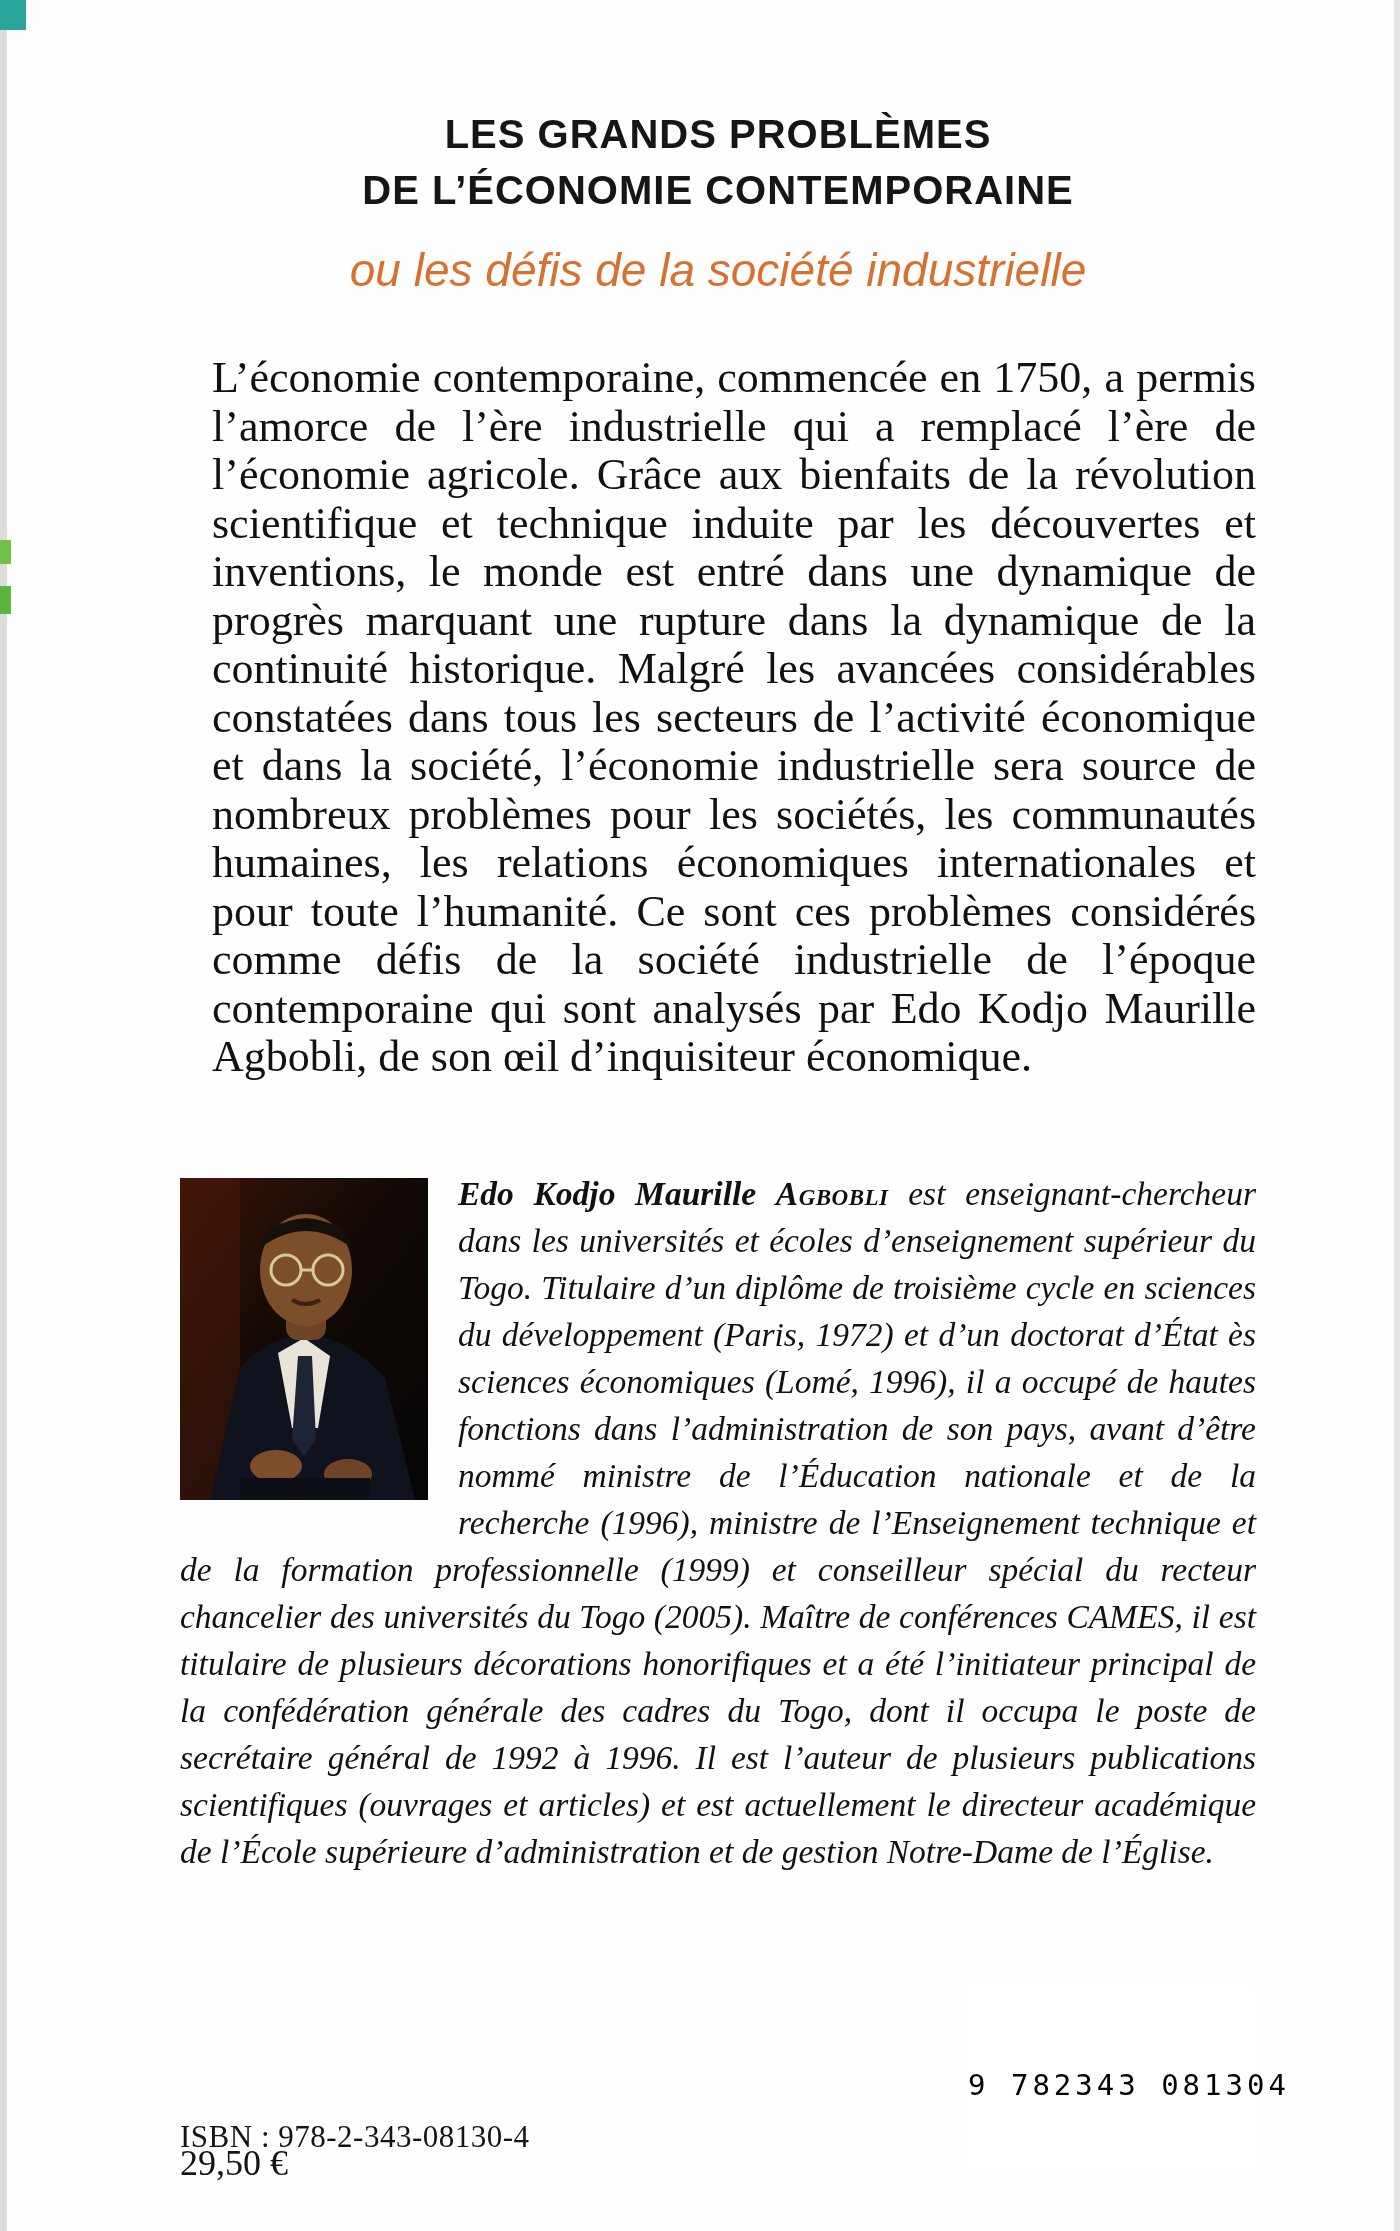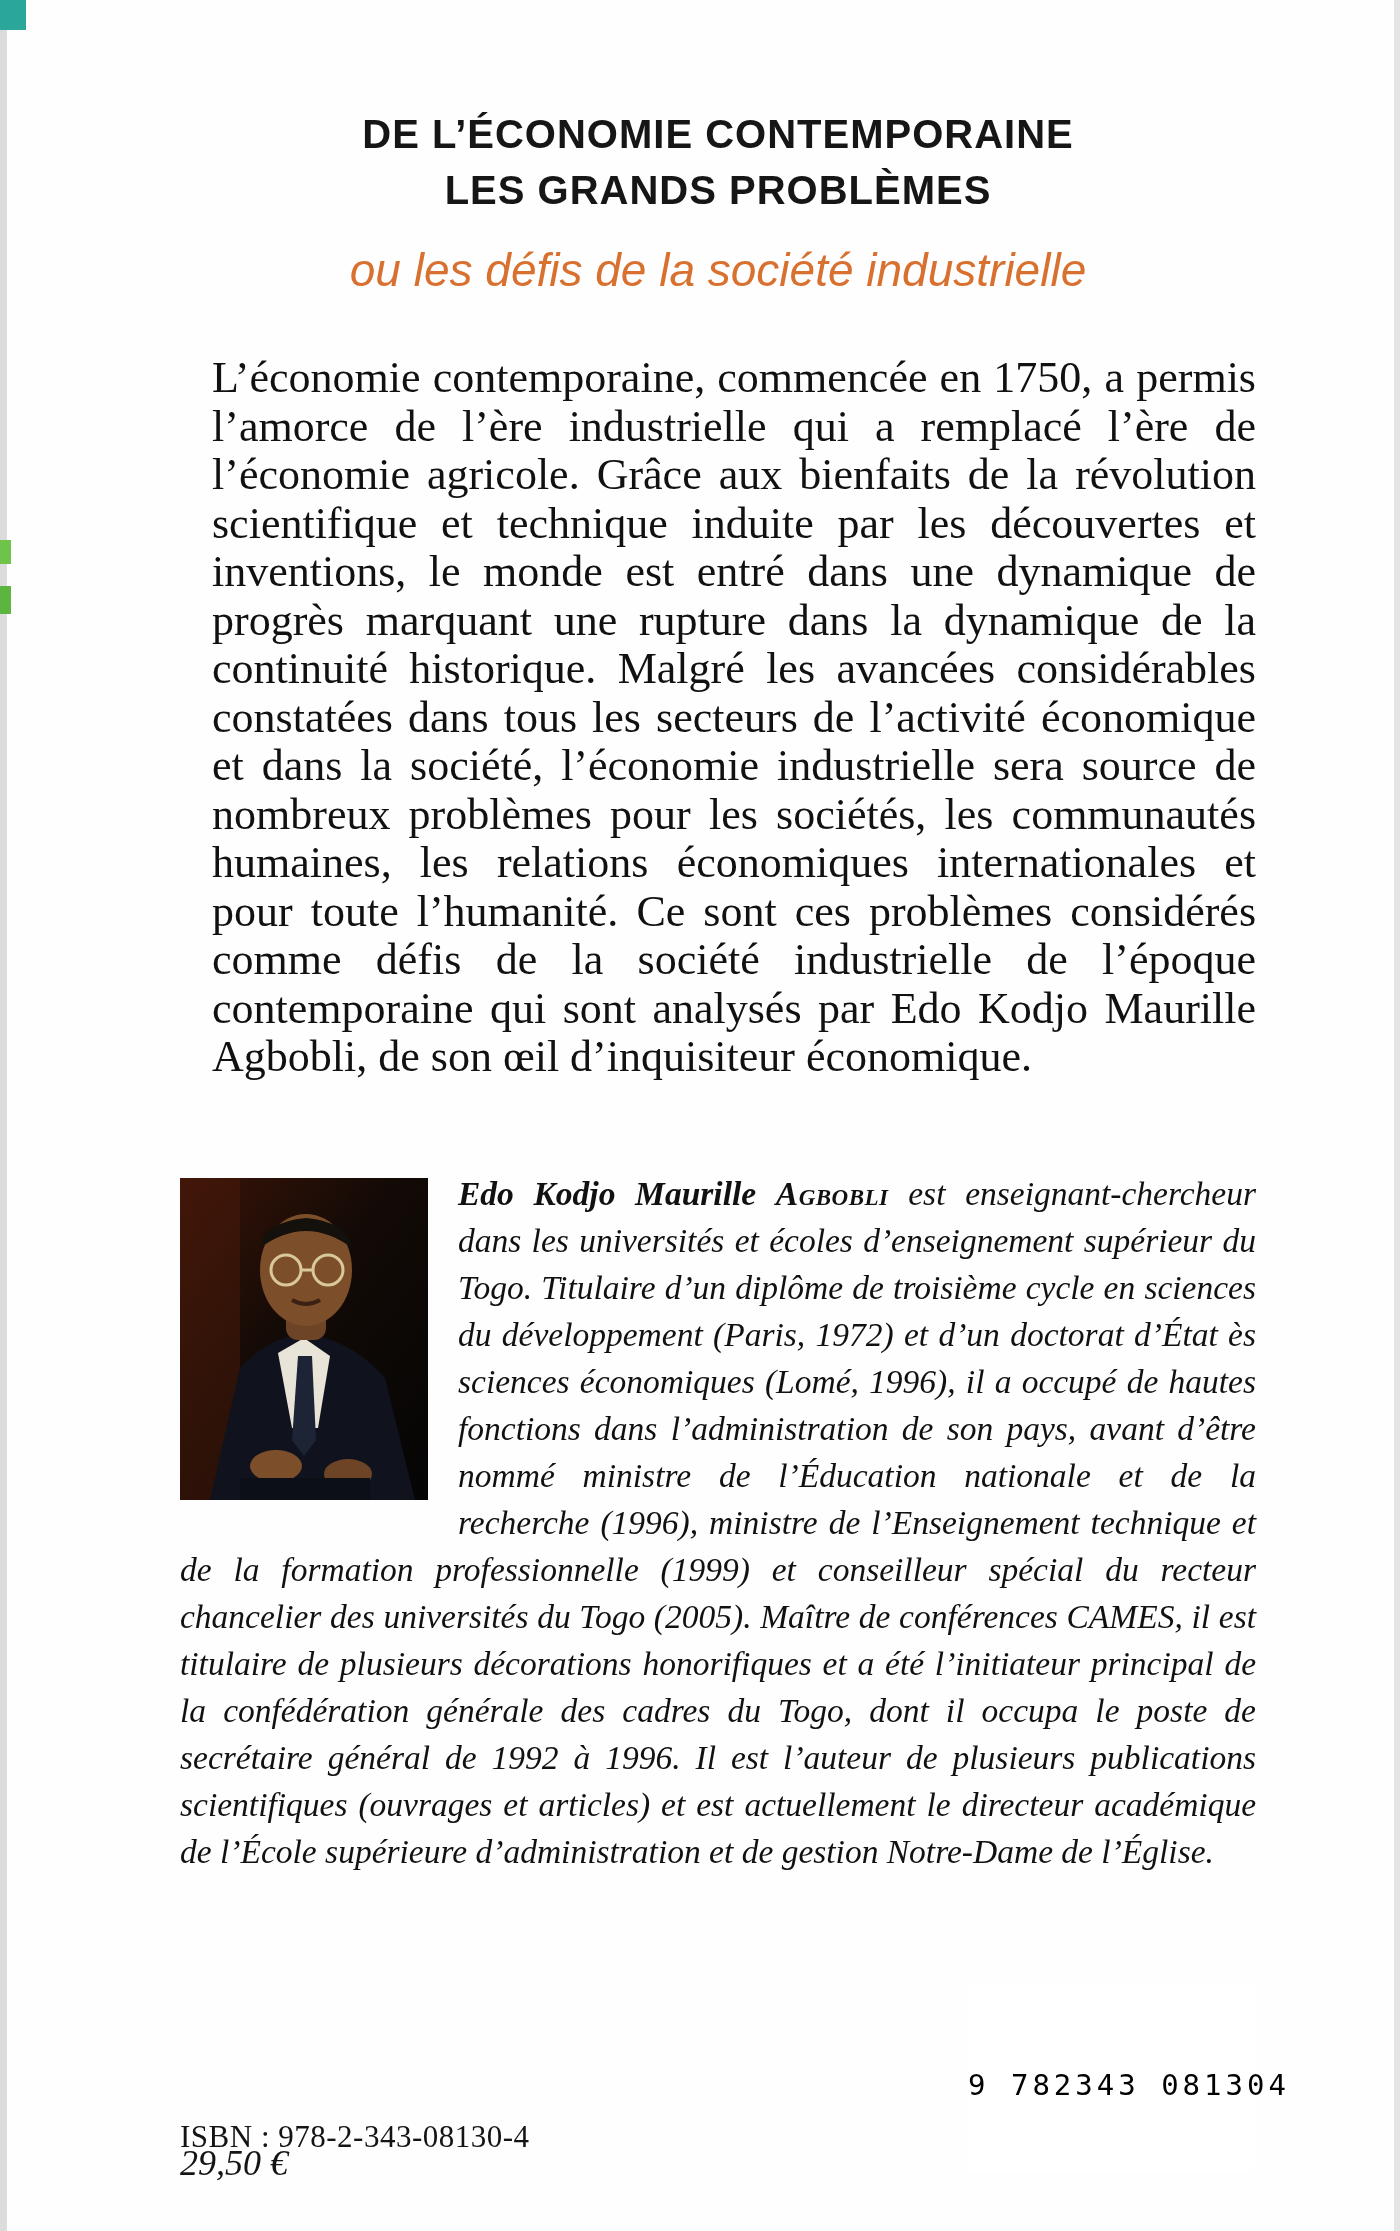--- a/index.html
+++ b/index.html
@@ -63,21 +63,21 @@
     background:#000;
   }
   .photo svg{display:block;width:100%;height:100%;}
 
   .isbn{
     position:absolute;left:180px;top:2082px;
     font-size:31px;letter-spacing:0.5px;color:#141414;margin-top:37px;
   }
   .price{
     position:absolute;left:180px;top:2142px;
-    font-size:36px;color:#141414;font-style:italic;
+    font-size:36px;color:#141414;
   }
 
   .barcode{
     position:absolute;left:968px;top:1986px;
     width:286px;height:186px;
     background:#ffffff;
     display:flex;flex-direction:row;align-items:center;justify-content:flex-start;
     padding-top:10px;box-sizing:border-box;
   }
   .barcode svg{width:256px;height:128px;}
@@ -97,22 +97,22 @@
 
   <div class="edge-left"></div>
   <div class="edge-right"></div>
   <div class="mark-teal"></div>
   <div class="mark-green-1"></div>
   <div class="mark-green-2"></div>
 
   <div class="content">
 
     <div class="title">
+      <div>LES GRANDS PROBLÈMES</div>
       <div>DE L’ÉCONOMIE CONTEMPORAINE</div>
-      <div>LES GRANDS PROBLÈMES</div>
     </div>
 
     <div class="subtitle" id="subtitle" style="color: rgb(216, 112, 47); font-style: italic;">ou les défis de la société industrielle</div>
 
     <div class="synopsis">L’économie contemporaine, commencée en 1750, a permis l’amorce de l’ère industrielle qui a remplacé l’ère de l’économie agricole. Grâce aux bienfaits de la révolution scientifique et technique induite par les découvertes et inventions, le monde est entré dans une dynamique de progrès marquant une rupture dans la dynamique de la continuité historique. Malgré les avancées considérables constatées dans tous les secteurs de l’activité économique et dans la société, l’économie industrielle sera source de nombreux problèmes pour les sociétés, les communautés humaines, les relations économiques internationales et pour toute l’humanité. Ce sont ces problèmes considérés comme défis de la société industrielle de l’époque contemporaine qui sont analysés par Edo Kodjo Maurille Agbobli, de son œil d’inquisiteur économique.</div>
 
     <div class="bio">
       <div class="photo">
         <svg viewBox="0 0 248 322" preserveAspectRatio="none">
           <defs>

